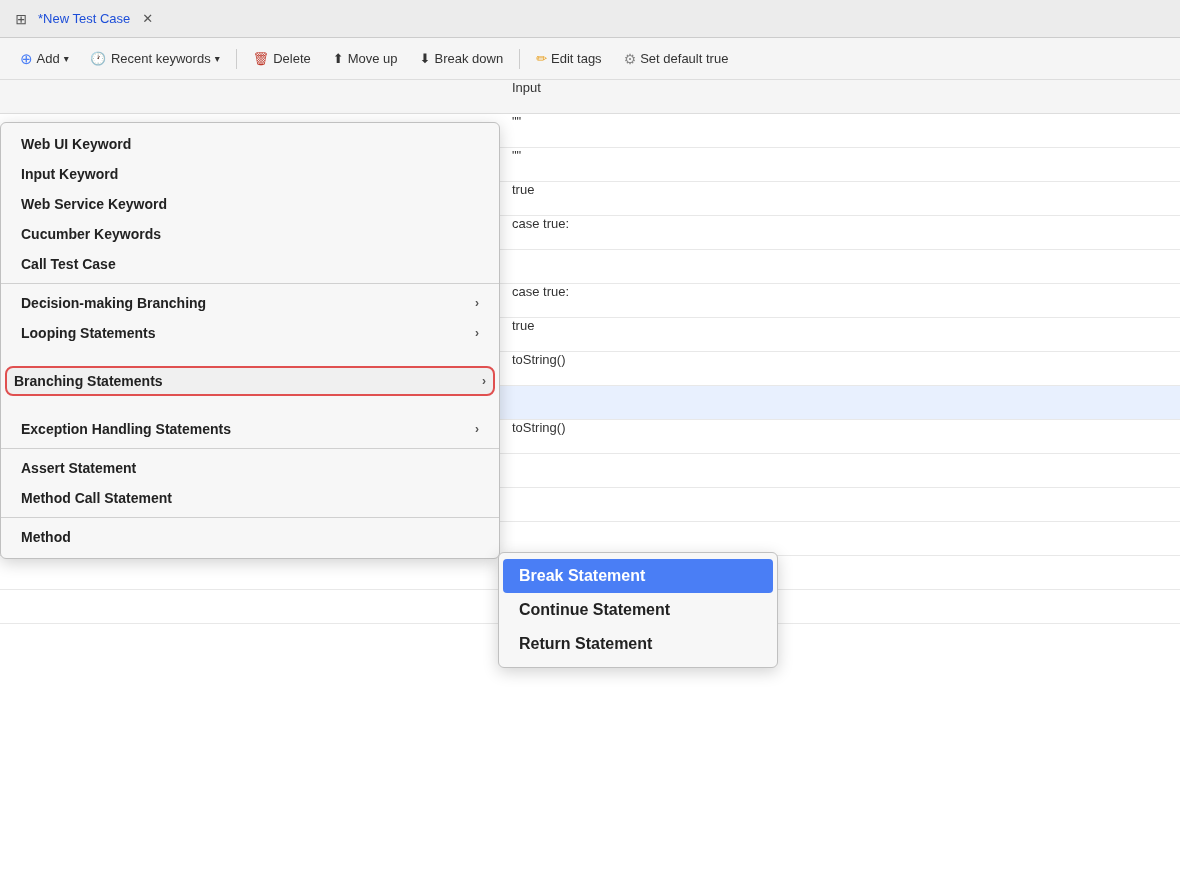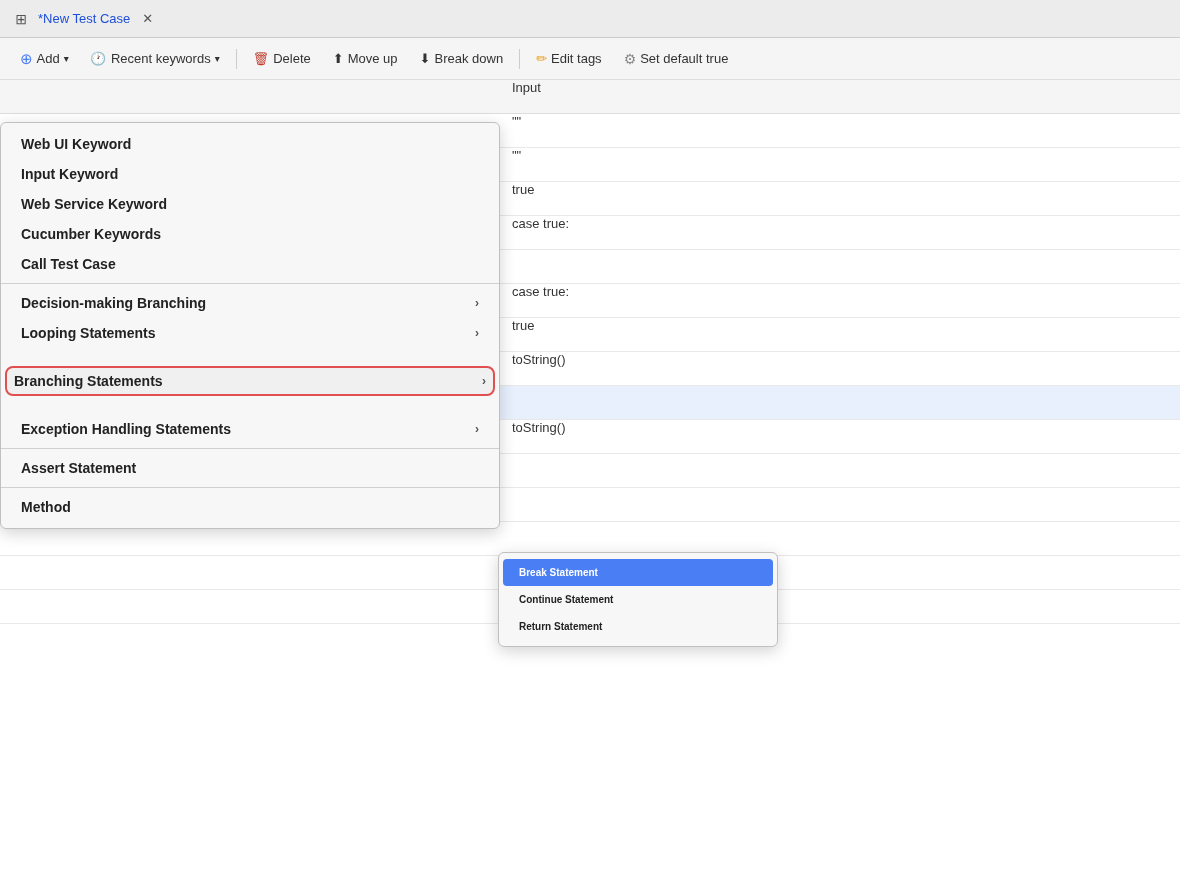--- a/index.html
+++ b/index.html
@@ -155,21 +155,21 @@
       background: #f7f7f7;
       border: 1px solid #c0c0c0;
       border-radius: 6px;
       box-shadow: 0 4px 16px rgba(0,0,0,0.18);
       width: 280px;
       padding: 6px 0;
       z-index: 200;
     }
     .submenu-item {
       padding: 8px 20px;
-      font-size: 10px;
+      font-size: 16px;
       color: #222;
       cursor: pointer;
     }
     .submenu-item.highlighted {
       background: #4a7ef5;
       color: #fff;
       border-radius: 4px;
       margin: 0 4px;
       padding: 8px 16px;
     }
@@ -326,20 +326,23 @@
       <div class="menu-item">
         <span>Exception Handling Statements</span>
         <span class="menu-chevron">›</span>
       </div>
 
       <div class="menu-separator"></div>
 
       <div class="menu-item">
         <span>Assert Statement</span>
       </div>
+      <div class="menu-item">
+        <span>Method Call Statement</span>
+      </div>
 
       <div class="menu-separator"></div>
 
       <div class="menu-item">
         <span>Method</span>
       </div>
     </div>
 
     <div class="submenu">
       <div class="submenu-item highlighted">

